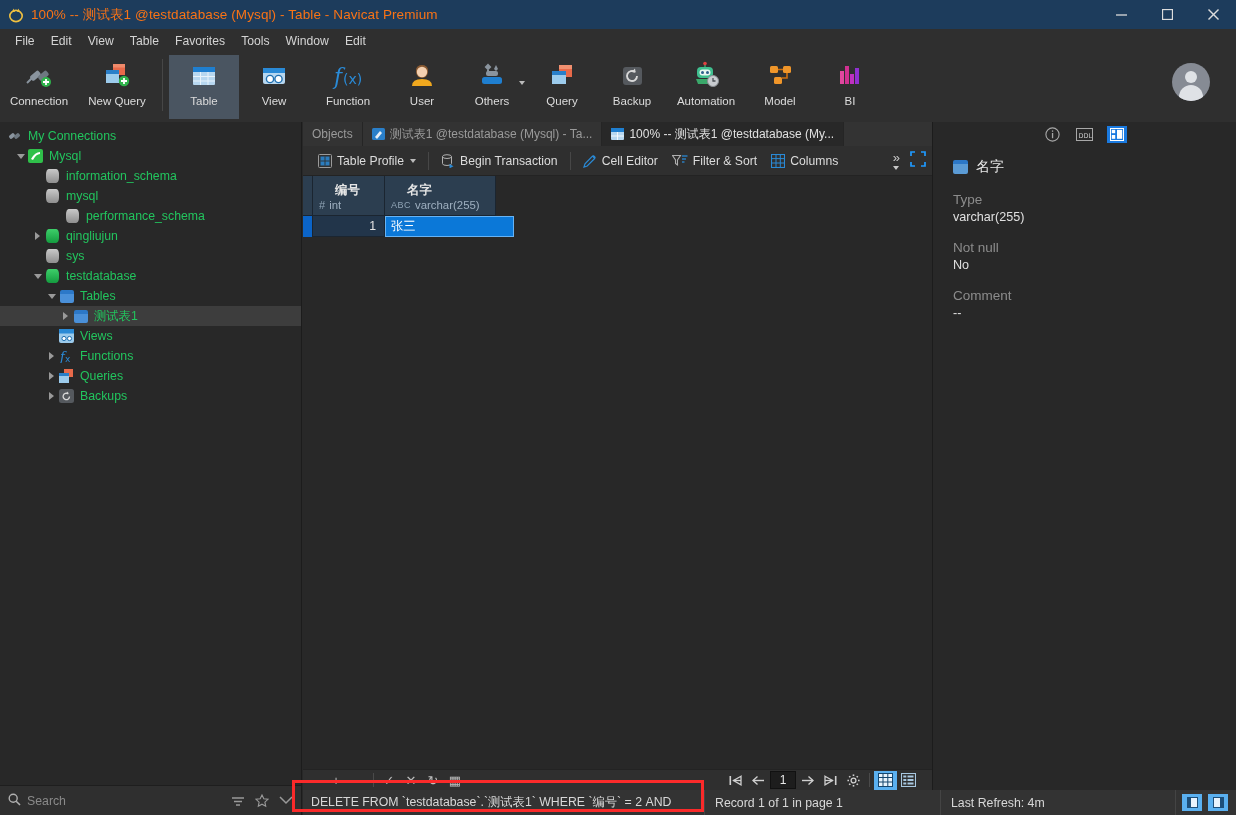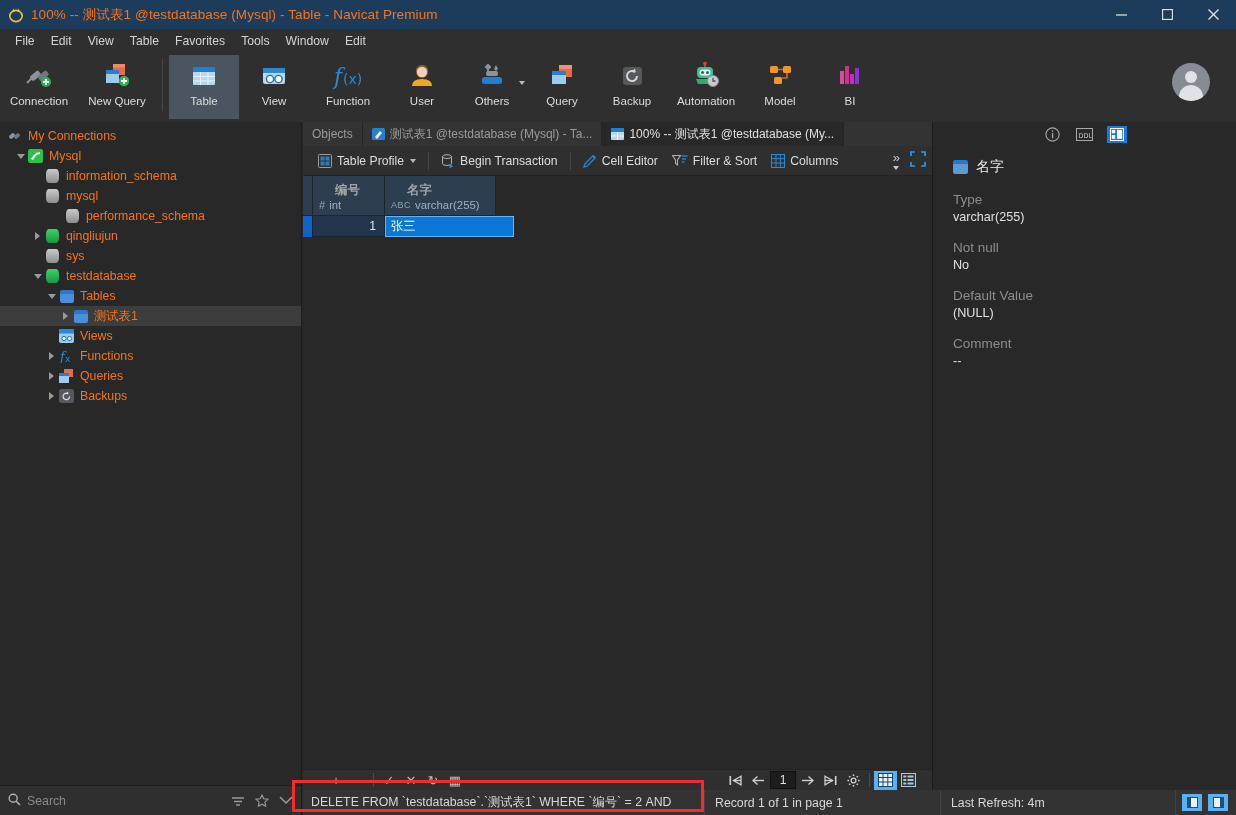--- a/index.html
+++ b/index.html
@@ -73,21 +73,21 @@
   #body { position: absolute; left:0; top:122px; right:0; bottom:0; }
 
   
   #sidebar {
     position: absolute; left: 0; top: 0; width: 302px; bottom: 0;
     background: #282828; border-right: 1px solid #1c1c1c;
   }
   #tree { position: absolute; left:0; top:4px; right:0; bottom: 38px; overflow: hidden; }
   .trow {
     height: 20px; display: flex; align-items: center; position: relative;
-    color: #f97316; font-size: 12.3px; white-space: nowrap;
+    color: #22c55e; font-size: 12.3px; white-space: nowrap;
   }
   .trow.sel { background: #3d3d3d; }
   .arrow {
     width: 13px; height: 20px; display:flex; align-items:center; justify-content:center;
     flex: 0 0 auto;
   }
   .arrow i {
     display:block; width:0; height:0;
     border-top: 4px solid transparent; border-bottom: 4px solid transparent;
     border-left: 5px solid #9a9a9a;
@@ -134,21 +134,21 @@
   #sb-right { position:absolute; right: 6px; top:0; height:30px; display:flex; align-items:center; }
   .chev-stack { display:flex; flex-direction:column; align-items:center; color:#c8c8c8; margin-right: 10px;}
 
   
   #grid { position: absolute; left:0; top:54px; right:0; bottom: 46px; background:#282828; }
   .ghead { display:flex; height: 40px; }
   .gcell-h {
     background: #2c3e50; border-right:1px solid #1b2530; border-bottom:1px solid #1b2530;
     padding: 3px 6px 0 6px; display:flex; flex-direction:column; justify-content:center;
   }
-  .gcell-h .hname { color:#a3a3a3; font-size:12.4px; font-weight:bold; line-height:15px;padding-left:16px; }
+  .gcell-h .hname { color:#e5e5e5; font-size:12.4px; font-weight:bold; line-height:15px;padding-left:16px; }
   .gcell-h .htype { color:#9fb0c0; font-size:11.4px; line-height:14px; display:flex; align-items:center; }
   .htype .tmark { margin-right:4px; color:#8fa3b5; font-size:11px; }
   .grow { display:flex; height: 21px; }
   .rmark { width: 10px; background:#0b64c8; border-right:1px solid #1b2530; }
   .gcell {
     border-right:1px solid #1b2530; border-bottom:1px solid #1b2530;
     display:flex; align-items:center; font-size:12.3px; color:#e4e4e4;
   }
   .gcell.num { background:#22354a; justify-content:flex-end; padding-right:8px; }
   .gcell.selcell { background:#0b78d8; color:#fff; padding-left:5px; border:1px solid #66b3f5; }
@@ -779,24 +779,20 @@
       </div>
       <div class="rp-field">
         <div class="rp-label">Type</div>
         <div class="rp-value">varchar(255)</div>
       </div>
       <div class="rp-field">
         <div class="rp-label">Not null</div>
         <div class="rp-value">No</div>
       </div>
       <div class="rp-field">
-        <div class="rp-label">Default Value</div>
-        <div class="rp-value">(NULL)</div>
-      </div>
-      <div class="rp-field">
         <div class="rp-label">Comment</div>
         <div class="rp-value">--</div>
       </div>
     </div>
   </div>
 </div>
 
 <div id="statusbar">
   <div id="sb-left-gap"></div>
   <div class="status-seg" style="width:236px">Record 1 of 1 in page 1</div>

